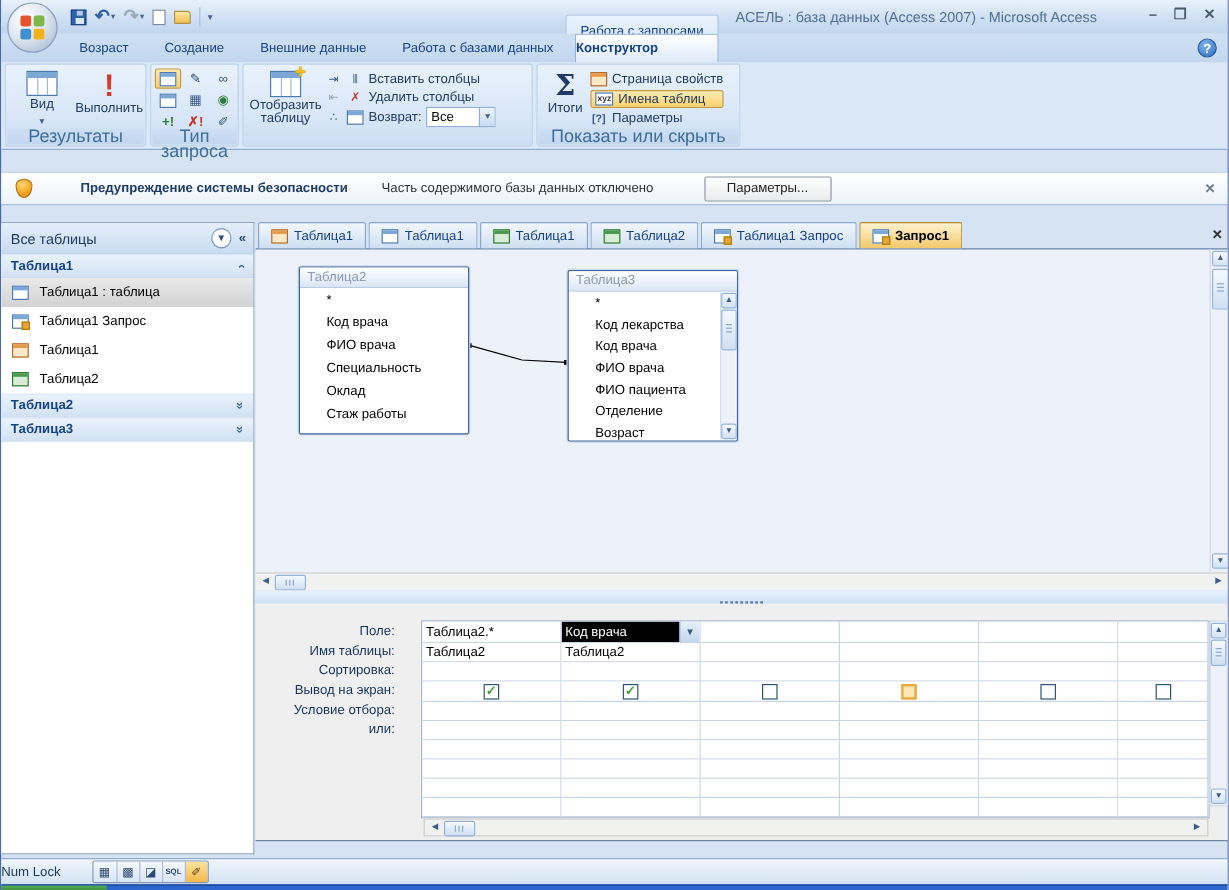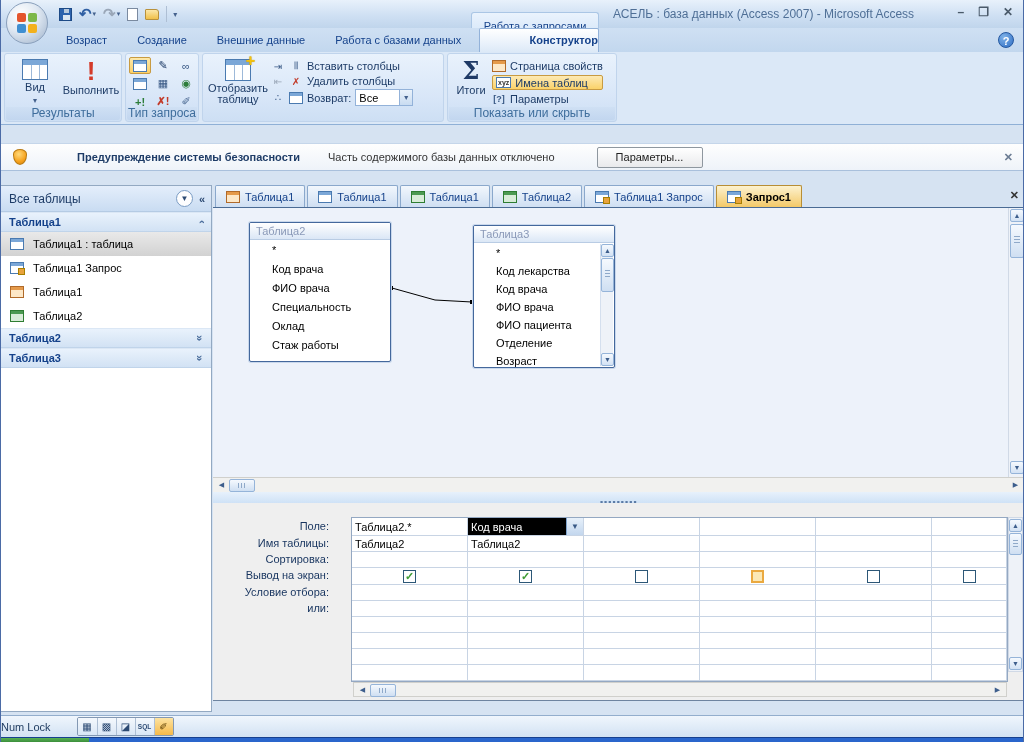--- a/index.html
+++ b/index.html
@@ -34,34 +34,34 @@
      border-radius:3px 3px 0 0; }
   .app-title { position:absolute; left:612px; top:7px; color:#4f6f96; font-size:12px; white-space:nowrap; }
   .winbtns { position:absolute; right:10px; top:5px; display:flex; gap:14px; color:#4a5a6a; font-weight:bold; font-size:12px; }
   .winbtns span { cursor:default; }
 
   
   .tabrow { position:absolute; left:0; top:28px; width:100%; height:24px;
     background:linear-gradient(#cfe0f3,#c2d7ee); }
   .rtabs { position:absolute; left:50px; top:0; height:24px; display:flex; }
   .rtab { padding:0 15px; line-height:24px; color:#15428b; cursor:default; }
-  .rtab-active { position:absolute; left:478px; top:0; width:120px; height:24px; text-align:right; line-height:23px;
+  .rtab-active { position:absolute; left:478px; top:0; width:120px; height:24px; text-align:left; line-height:23px;
     color:#15428b; background:linear-gradient(#ffffff,#eaf2fb 60%,#dce9f7); border:1px solid #93b2d9; border-bottom:none;
     border-radius:2px 2px 0 0; font-weight:bold; }
   .help-btn { position:absolute; right:9px; top:4px; width:16px; height:16px; border-radius:50%;
     background:radial-gradient(circle at 35% 30%, #7fb2e8, #2f6ec4); color:#fff; font-weight:bold; font-size:11px;
     text-align:center; line-height:16px; border:1px solid #2458a0; }
 
   
   .ribbon { position:absolute; left:0; top:52px; width:100%; height:73px; background:#dbe8f7;
     border-bottom:1px solid #8fb0d6; display:flex; gap:3px; padding:1px 0 0 3px; }
   .rgroup { position:relative; height:69px; border:1px solid #c0d4ec; border-radius:3px;
     background:linear-gradient(#e9f2fc,#d8e6f8 65%,#cddff4); padding:2px 2px 15px 2px; display:flex; }
   .rcaption { position:absolute; left:1px; right:1px; bottom:1px; height:13px; text-align:center;
-    color:#3e6d9c; font-size:12px; line-height:13px; background:linear-gradient(#cfe0f4,#c2d6ef); border-radius:0 0 2px 2px; }
+    color:#3e6d9c; font-size:15px; line-height:13px; background:linear-gradient(#cfe0f4,#c2d6ef); border-radius:0 0 2px 2px; }
   .bigbtn { width:56px; display:flex; flex-direction:column; align-items:center; justify-content:flex-start;
     padding-top:3px; gap:2px; color:#1e3c67; text-align:center; line-height:11px; cursor:default; border-radius:3px; }
   .mi-sheet { width:26px; height:22px; background:#fff; border:1px solid #4a7ab0; position:relative; }
   .mi-sheet::before { content:""; position:absolute; left:0; right:0; top:0; height:5px; background:#7ba7d7; }
   .mi-sheet::after { content:""; position:absolute; left:8px; top:5px; bottom:0; width:1px; background:#9db9d9; box-shadow:8px 0 #9db9d9; }
   .excl { color:#d43b2a; font-size:26px; font-weight:bold; line-height:24px; }
   .plus-over { position:absolute; right:-5px; top:-5px; color:#f4c20d; font-size:16px; font-weight:bold; text-shadow:0 0 1px #a87f00; }
   .sigma { font-size:24px; font-weight:bold; color:#1f3a66; line-height:24px; font-family:"DejaVu Serif", serif; }
   .drop-caret { font-size:8px; color:#44618d; }
   .qtype-grid { display:grid; grid-template-columns:22px 22px 22px; grid-template-rows:17px 17px 17px; gap:1px; padding:1px; }
@@ -77,21 +77,21 @@
   .hl { background:linear-gradient(#fdeab5,#fbd269); border:1px solid #c89b42; border-radius:2px; padding:0 3px; }
   .xyz-ico { font-size:7px; font-weight:bold; color:#333; border:1px solid #4a7ab0; background:#fff; padding:0 1px; line-height:9px; }
 
   
   .secbar { position:absolute; left:0; top:143px; width:100%; height:28px;
     background:linear-gradient(#fefefe,#eef3f9); border-top:1px solid #c5d6ea; border-bottom:1px solid #a9c0dc;
     display:flex; align-items:center; }
   .shield { width:14px; height:16px; margin-left:12px;
     background:radial-gradient(circle at 40% 30%, #ffd97a, #f6a21d 60%, #cf7e0e);
     border:1px solid #b87a12; border-radius:7px 7px 7px 7px / 5px 5px 10px 10px; }
-  .sec-title { font-weight:bold; color:#1e3c67; margin-left:10px;padding-left:40px; }
+  .sec-title { font-weight:bold; color:#1e3c67; margin-left:0;padding-left:40px; }
   .sec-msg { color:#333; margin-left:28px; }
   .sec-btn { margin-left:42px; width:106px; height:21px; background:linear-gradient(#ffffff,#e9eaec);
     border:1px solid #8e979f; border-radius:2px; text-align:center; line-height:19px; color:#222; }
   .sec-close { position:absolute; right:10px; color:#6b7c93; font-weight:bold; font-size:11px; }
 
   
   .navpane { position:absolute; left:0; top:185px; width:211px; height:527px; background:#fff;
     border:1px solid #93a9c2; border-left:none; }
   .navheader { height:26px; background:linear-gradient(#e4eefb,#c9dcf2); border-bottom:1px solid #b5cbe4;
     display:flex; align-items:center; padding:0 4px 0 8px; color:#1e3c67; font-size:12px; }

